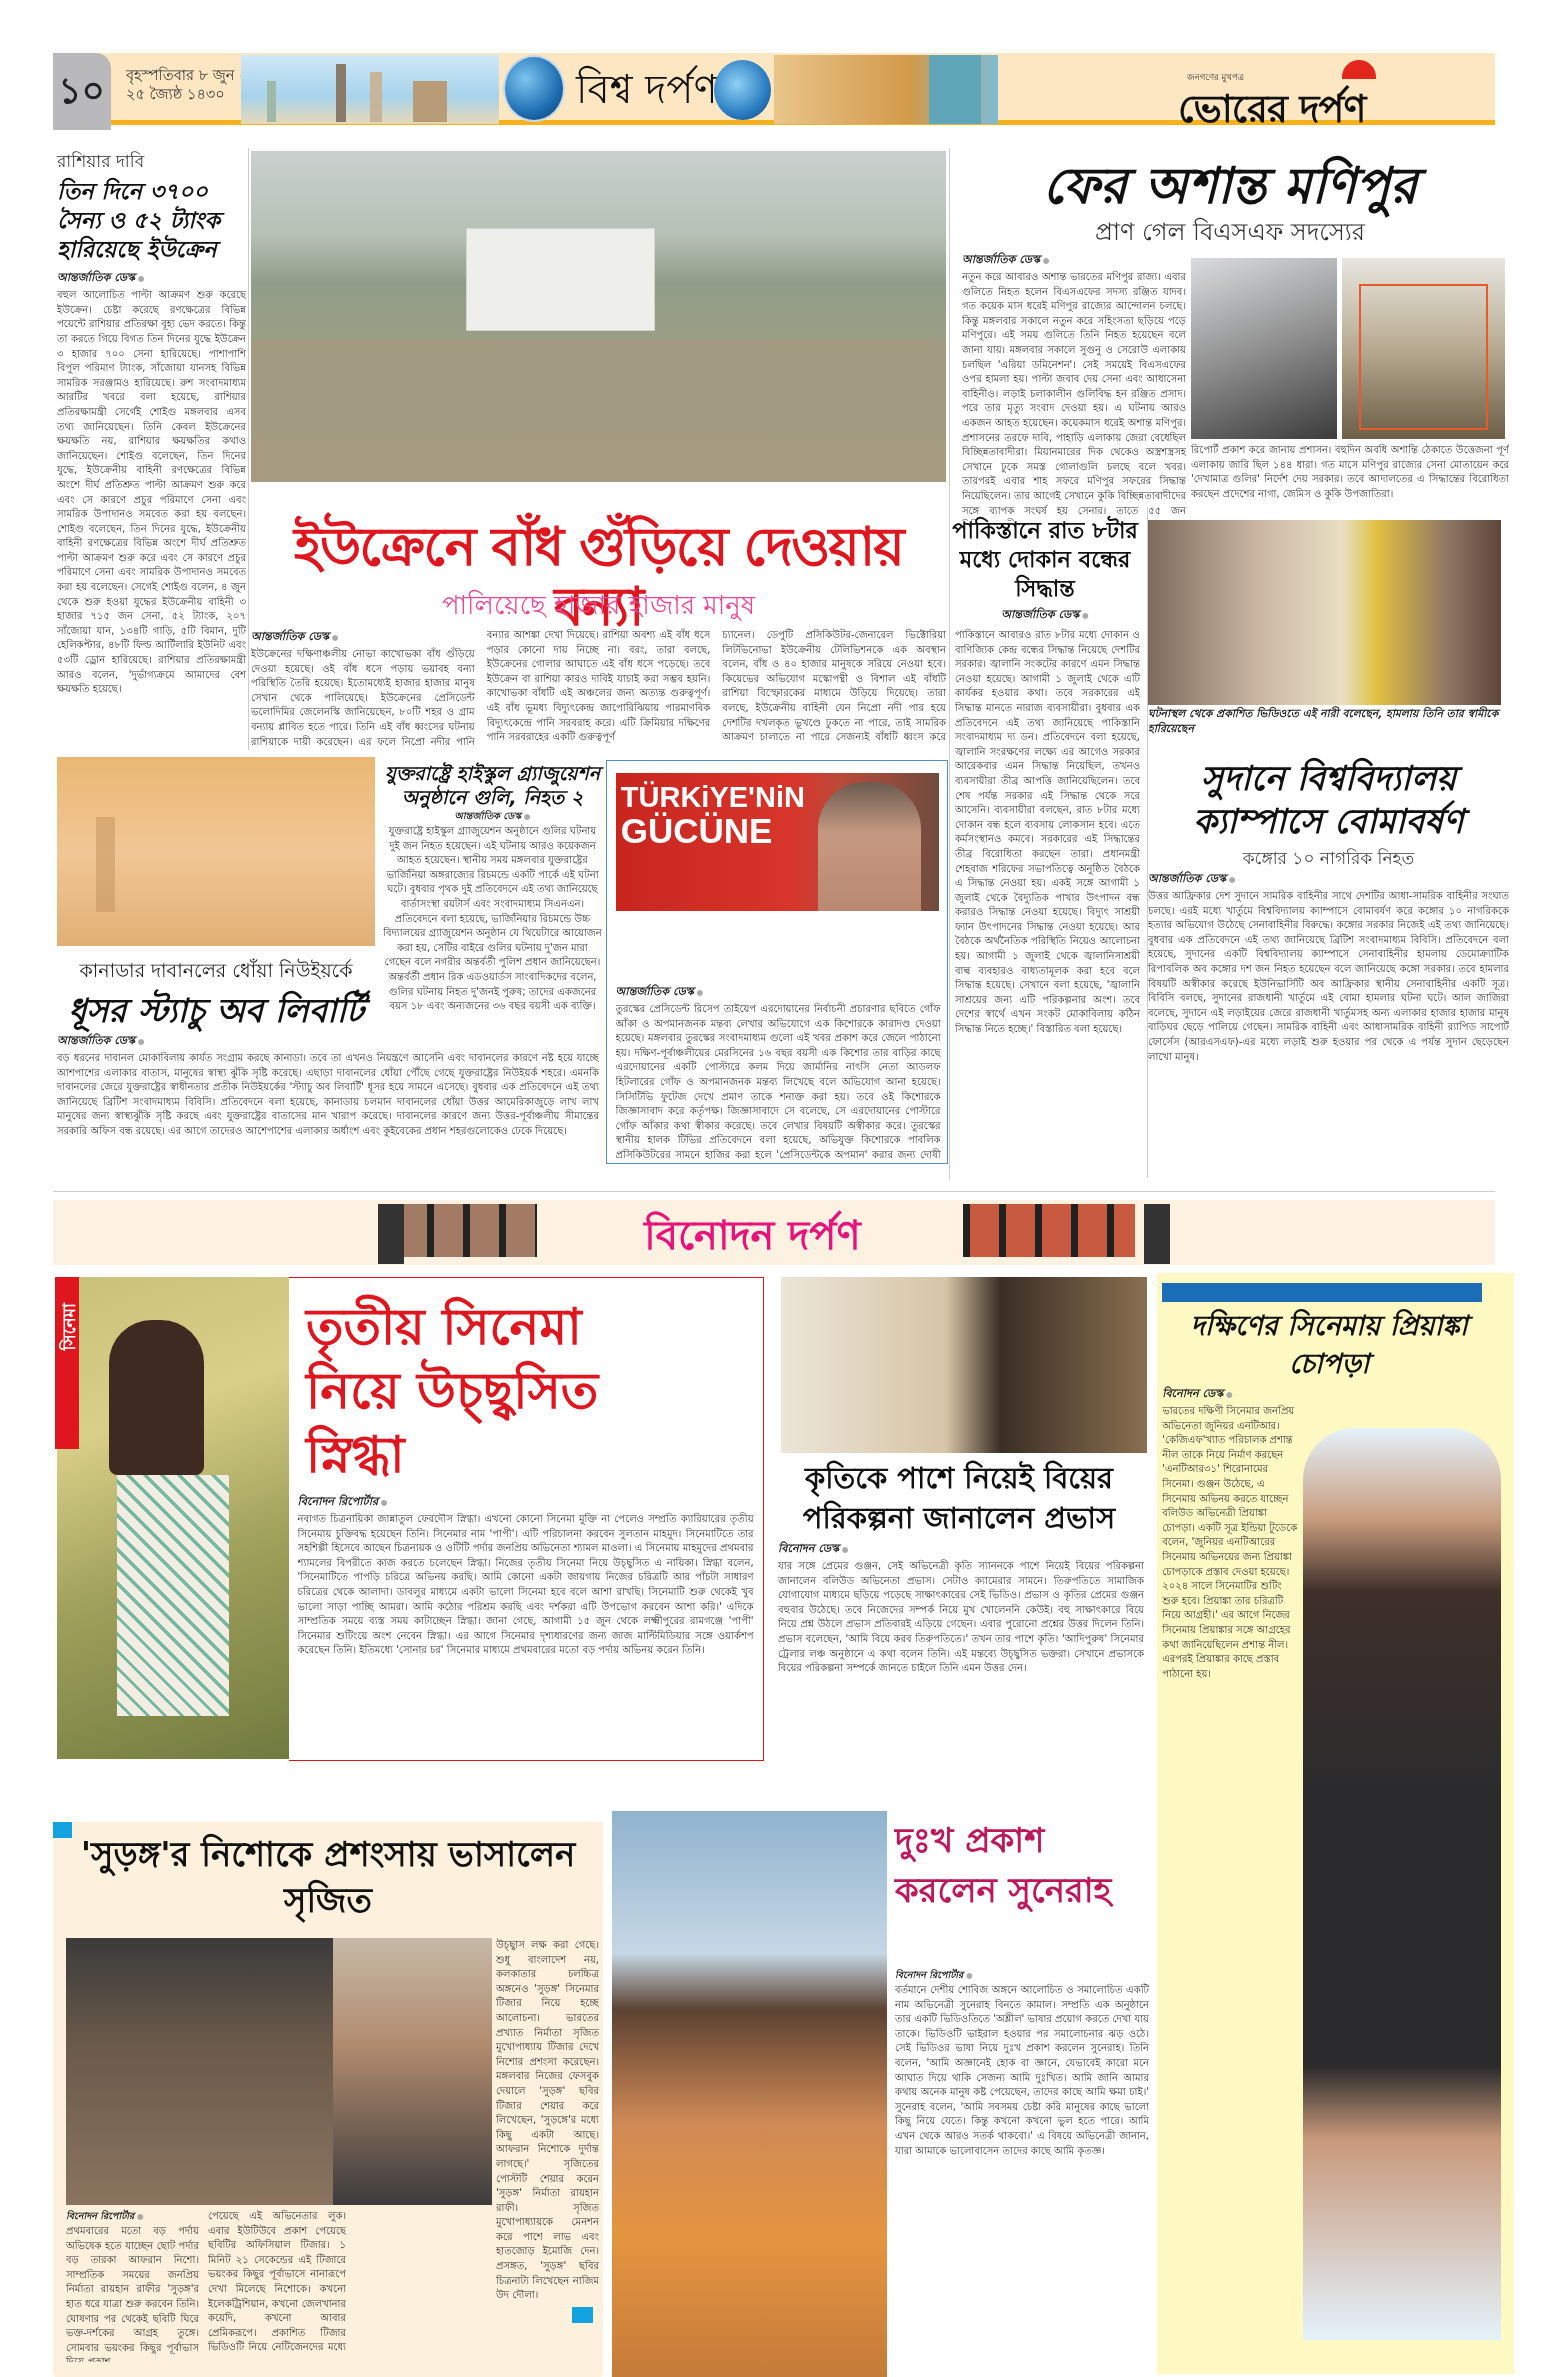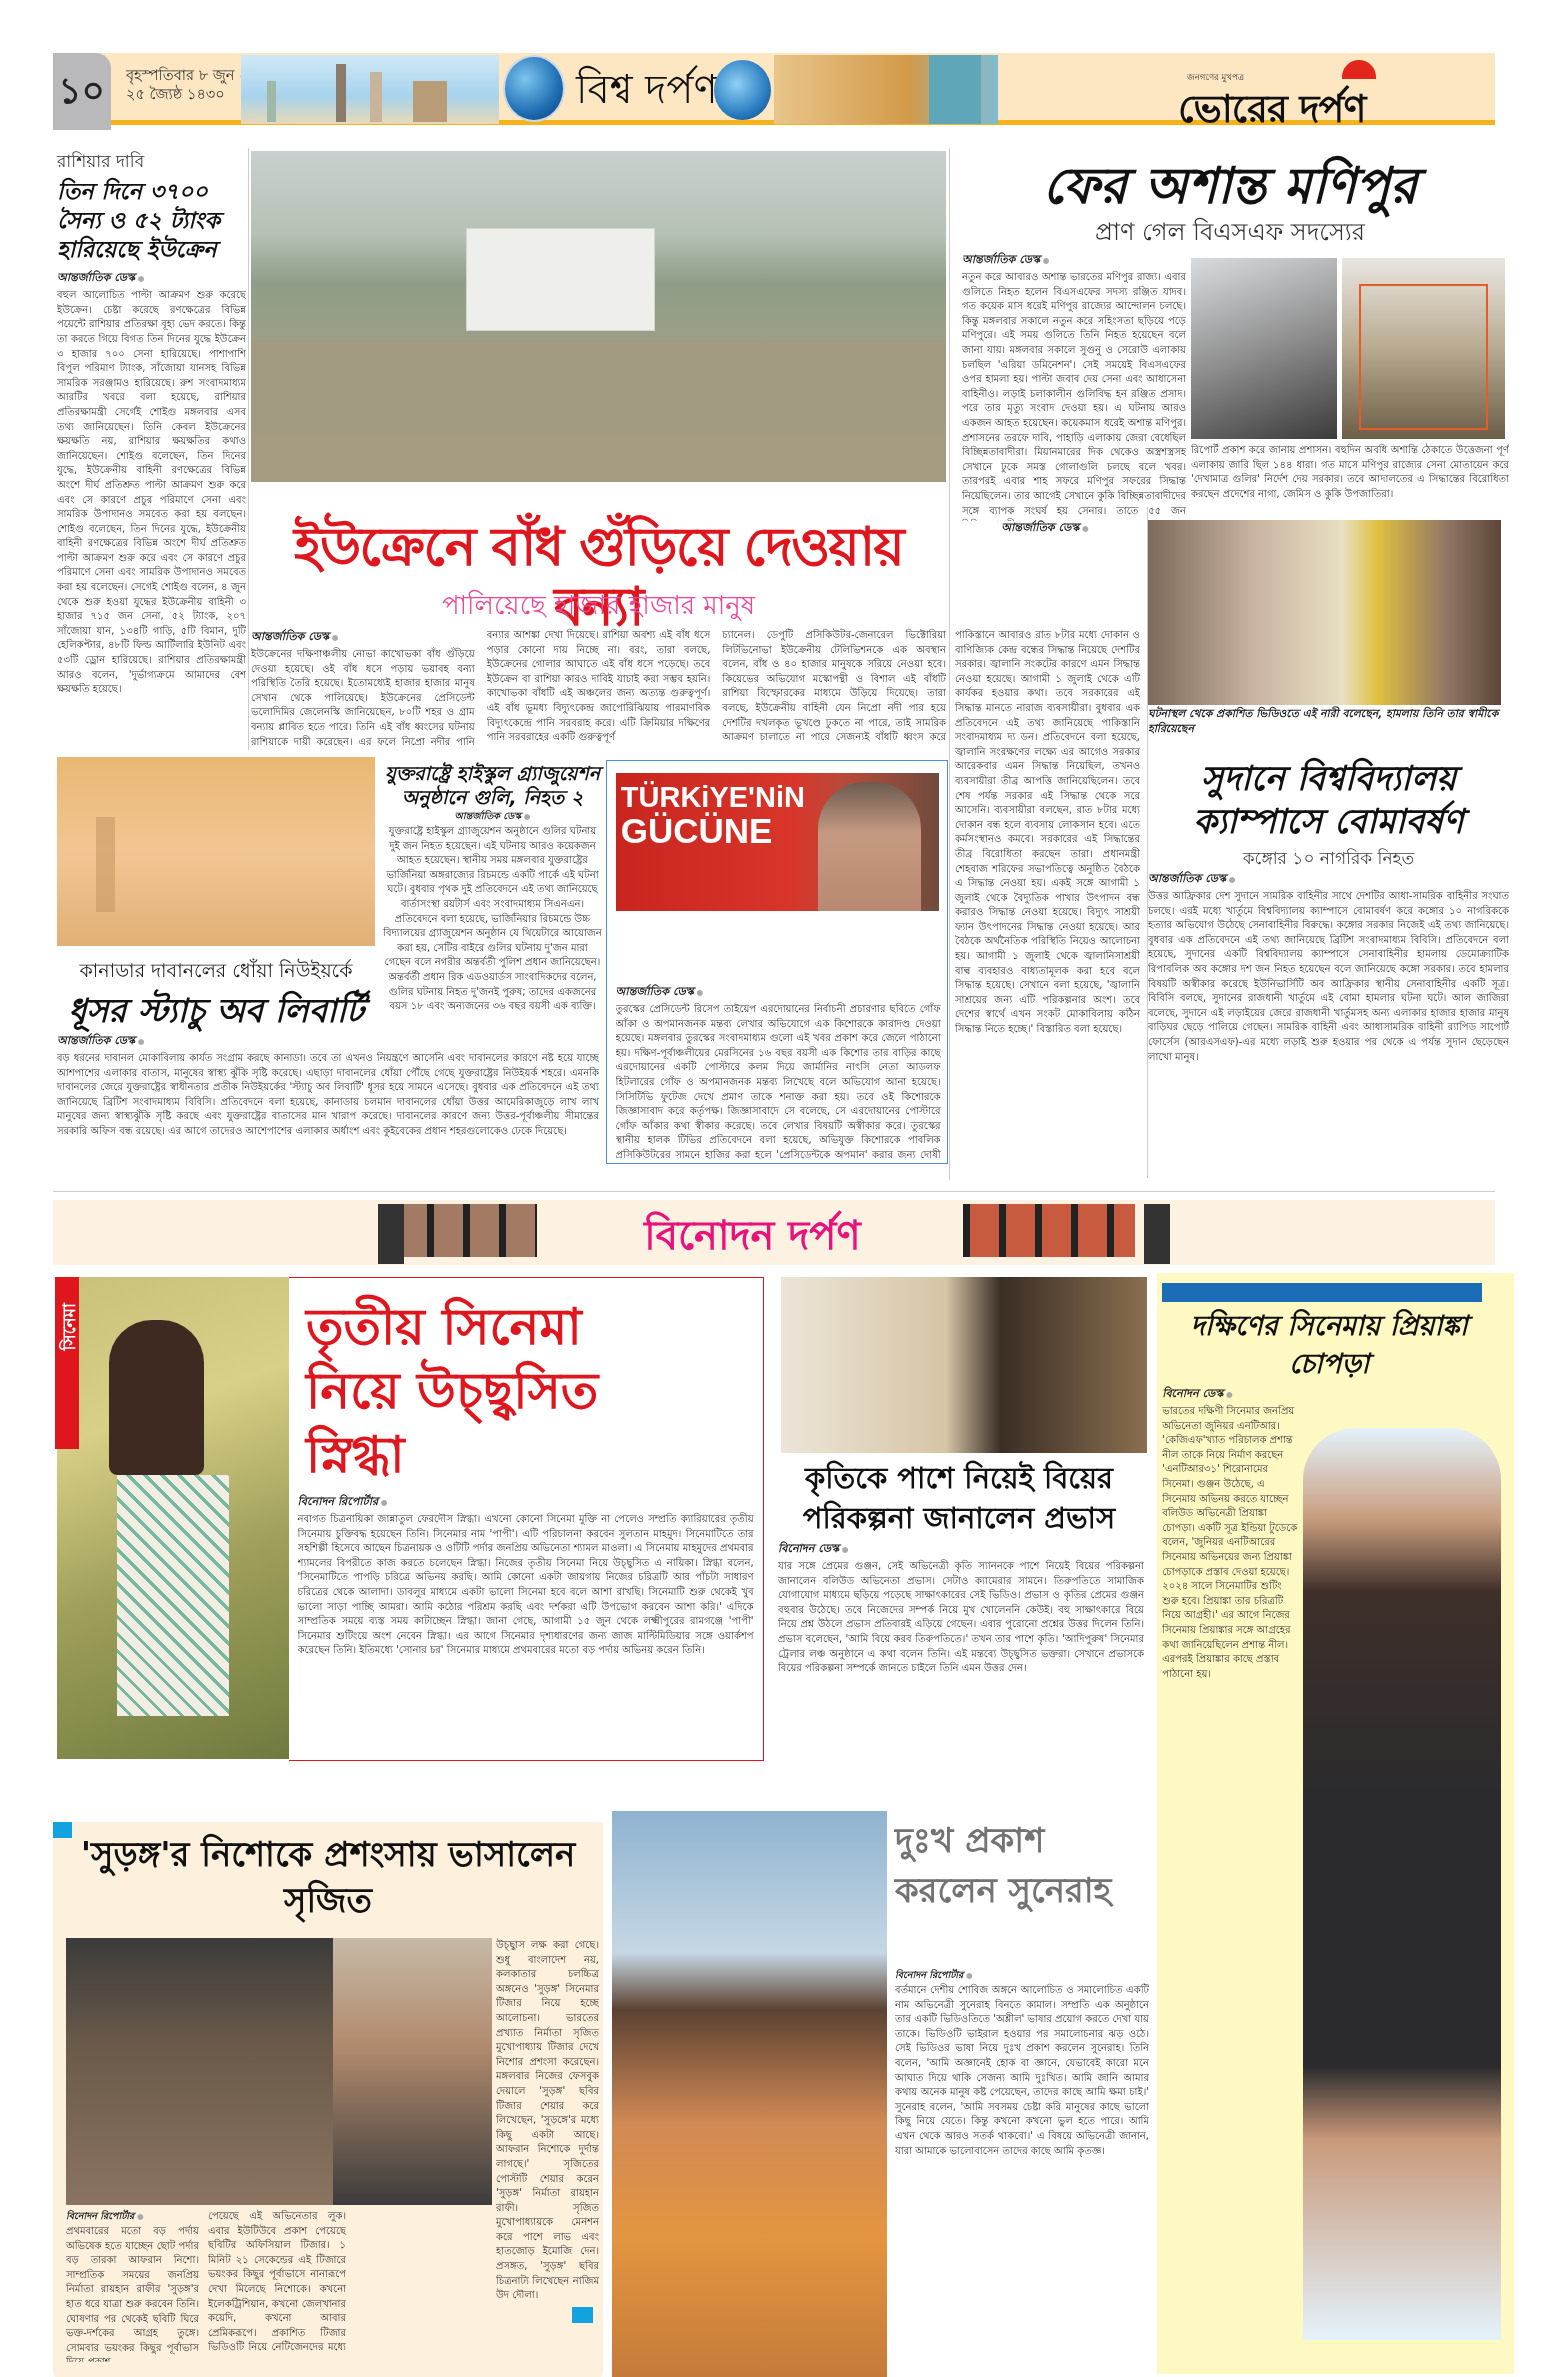--- a/index.html
+++ b/index.html
@@ -86,20 +86,21 @@
   <div class="kicker">আন্তর্জাতিক ডেস্ক</div>
   <div class="col-text" style="height:251px;overflow:hidden;width:224px">নতুন করে আবারও অশান্ত ভারতের মণিপুর রাজ্য। এবার গুলিতে নিহত হলেন বিএসএফের সদস্য রঞ্জিত যাদব। গত কয়েক মাস ধরেই মণিপুর রাজ্যের আন্দোলন চলছে। কিন্তু মঙ্গলবার সকালে নতুন করে সহিংসতা ছড়িয়ে পড়ে মণিপুরে। এই সময় গুলিতে তিনি নিহত হয়েছেন বলে জানা যায়। মঙ্গলবার সকালে সুগুনু ও সেরোউ এলাকায় চলছিল 'এরিয়া ডমিনেশন'। সেই সময়েই বিএসএফের ওপর হামলা হয়। পাল্টা জবাব দেয় সেনা এবং আধাসেনা বাহিনীও। লড়াই চলাকালীন গুলিবিদ্ধ হন রঞ্জিত প্রসাদ। পরে তার মৃত্যু সংবাদ দেওয়া হয়। এ ঘটনায় আরও একজন আহত হয়েছেন। কয়েকমাস ধরেই অশান্ত মণিপুর। প্রশাসনের তরফে দাবি, পাহাড়ি এলাকায় জেরা বেধেছিল বিচ্ছিন্নতাবাদীরা। মিয়ানমারের দিক থেকেও অস্ত্রশস্ত্রসহ সেখানে ঢুকে সমস্ত গোলাগুলি চলছে বলে খবর। তারপরই এবার শাহ সফরে মণিপুর সফরের সিদ্ধান্ত নিয়েছিলেন। তার আগেই সেখানে কুকি বিচ্ছিন্নতাবাদীদের সঙ্গে ব্যাপক সংঘর্ষ হয় সেনার। তাতে ৫৫ জন বিচ্ছিন্নতাবাদীর মৃত্যু হয় বলে</div>
 </div>
 <div class="abs img" style="left:1191px;top:258px;width:146px;height:181px;background:linear-gradient(160deg,#d9dcdf,#8f8f8f 50%,#3b3b3b)"></div>
 <div class="abs img" style="left:1342px;top:258px;width:163px;height:181px;background:linear-gradient(180deg,#e9e6e0,#b7aa90 50%,#6d5e47)">
   <div style="position:absolute;left:17px;top:26px;width:129px;height:146px;border:2.6px solid #e55b2a"></div>
 </div>
 <div class="abs col-text" style="left:1191px;top:443px;width:318px;height:60px;overflow:hidden">রিপোর্ট প্রকাশ করে জানায় প্রশাসন। বহুদিন অবধি অশান্তি ঠেকাতে উত্তেজনা পূর্ণ এলাকায় জারি ছিল ১৪৪ ধারা। গত মাসে মণিপুর রাজ্যের সেনা মোতায়েন করে 'দেখামাত্র গুলির' নির্দেশ দেয় সরকার। তবে আদালতের এ সিদ্ধান্তের বিরোধিতা করছেন প্রদেশের নাগা, জেমিস ও কুকি উপজাতিরা।</div>
 
 <div class="abs" style="left:946px;top:516px;width:198px;text-align:center">
+  <div style="font-size:22.4px;line-height:29px;font-weight:bold;color:#111">পাকিস্তানে রাত ৮টার মধ্যে দোকান বন্ধের সিদ্ধান্ত</div>
   <div class="kicker" style="margin-top:3.4px">আন্তর্জাতিক ডেস্ক</div>
 </div>
 <div class="abs col-text" style="left:955px;top:628px;width:185px;height:611px;overflow:hidden">পাকিস্তানে আবারও রাত ৮টার মধ্যে দোকান ও বাণিজ্যিক কেন্দ্র বন্ধের সিদ্ধান্ত নিয়েছে দেশটির সরকার। জ্বালানি সংকটের কারণে এমন সিদ্ধান্ত নেওয়া হয়েছে। আগামী ১ জুলাই থেকে এটি কার্যকর হওয়ার কথা। তবে সরকারের এই সিদ্ধান্ত মানতে নারাজ ব্যবসায়ীরা। বুধবার এক প্রতিবেদনে এই তথ্য জানিয়েছে পাকিস্তানি সংবাদমাধ্যম দ্য ডন। প্রতিবেদনে বলা হয়েছে, জ্বালানি সংরক্ষণের লক্ষ্যে এর আগেও সরকার আরেকবার এমন সিদ্ধান্ত নিয়েছিল, তখনও ব্যবসায়ীরা তীব্র আপত্তি জানিয়েছিলেন। তবে শেষ পর্যন্ত সরকার এই সিদ্ধান্ত থেকে সরে আসেনি। ব্যবসায়ীরা বলছেন, রাত ৮টার মধ্যে দোকান বন্ধ হলে ব্যবসায় লোকসান হবে। এতে কর্মসংস্থানও কমবে। সরকারের এই সিদ্ধান্তের তীব্র বিরোধিতা করছেন তারা। প্রধানমন্ত্রী শেহবাজ শরিফের সভাপতিত্বে অনুষ্ঠিত বৈঠকে এ সিদ্ধান্ত নেওয়া হয়। একই সঙ্গে আগামী ১ জুলাই থেকে বৈদ্যুতিক পাখার উৎপাদন বন্ধ করারও সিদ্ধান্ত নেওয়া হয়েছে। বিদ্যুৎ সাশ্রয়ী ফ্যান উৎপাদনের সিদ্ধান্ত নেওয়া হয়েছে। আর বৈঠকে অর্থনৈতিক পরিস্থিতি নিয়েও আলোচনা হয়। আগামী ১ জুলাই থেকে জ্বালানিসাশ্রয়ী বাল্ব ব্যবহারও বাধ্যতামূলক করা হবে বলে সিদ্ধান্ত হয়েছে। সেখানে বলা হয়েছে, 'জ্বালানি সাশ্রয়ের জন্য এটি পরিকল্পনার অংশ। তবে দেশের স্বার্থে এখন সংকট মোকাবিলায় কঠিন সিদ্ধান্ত নিতে হচ্ছে।' বিস্তারিত বলা হয়েছে।</div>
 
 <div class="abs img" style="left:1148px;top:520px;width:353px;height:185px;background:linear-gradient(90deg,#7d6a5a 0%,#c8b3a1 30%,#e8e0c3 55%,#e0c040 65%,#8e7565 85%,#5d4638)"></div>
 <div class="abs caption" style="left:1148px;top:707px;width:361px">ঘটনাস্থল থেকে প্রকাশিত ভিডিওতে এই নারী বলেছেন, হামলায় তিনি তার স্বামীকে হারিয়েছেন</div>
 <div class="abs" style="left:1148px;top:757px;width:361px;text-align:center;font-size:34px;line-height:43px;font-style:italic;font-weight:bold;color:#111">সুদানে বিশ্ববিদ্যালয় ক্যাম্পাসে বোমাবর্ষণ</div>
 <div class="abs" style="left:1148px;top:845px;width:361px;text-align:center;font-size:17px;color:#444">কঙ্গোর ১০ নাগরিক নিহত</div>
 <div class="abs" style="left:1148px;top:870px;width:361px">
   <div class="kicker">আন্তর্জাতিক ডেস্ক</div>
@@ -184,21 +185,21 @@
   <div style="position:absolute;left:13px;top:387px;width:133px">
     <div class="kicker" style="font-size:9.5px">বিনোদন রিপোর্টার</div>
     <div class="col-text" style="height:138px;overflow:hidden">প্রথমবারের মতো বড় পর্দায় অভিষেক হতে যাচ্ছেন ছোট পর্দার বড় তারকা আফরান নিশো। সাম্প্রতিক সময়ের জনপ্রিয় নির্মাতা রায়হান রাফীর 'সুড়ঙ্গ'র হাত ধরে যাত্রা শুরু করবেন তিনি। ঘোষণার পর থেকেই ছবিটি ঘিরে ভক্ত-দর্শকের আগ্রহ তুঙ্গে। সোমবার ভয়ংকর কিছুর পূর্বাভাস দিয়ে প্রকাশ</div>
   </div>
   <div class="col-text" style="position:absolute;left:155px;top:387px;width:138px;height:146px;overflow:hidden">পেয়েছে এই অভিনেতার লুক। এবার ইউটিউবে প্রকাশ পেয়েছে ছবিটির অফিসিয়াল টিজার। ১ মিনিট ২১ সেকেন্ডের এই টিজারে ভয়ংকর কিছুর পূর্বাভাসে নানারূপে দেখা মিলেছে নিশোকে। কখনো ইলেকট্রিশিয়ান, কখনো জেলখানার কয়েদি, কখনো আবার প্রেমিকরূপে। প্রকাশিত টিজার ভিডিওটি নিয়ে নেটিজেনদের মধ্যে একধরনের</div>
 
 </div>
 <div class="abs" style="left:572px;top:2307px;width:20.6px;height:15.5px;background:#12a2e0"></div>
 
 <div class="abs img" style="left:612px;top:1811px;width:275px;height:568px;background:linear-gradient(180deg,#8fb3cf 0%,#c6d7e4 25%,#5b4232 35%,#d08a55 55%,#e49540 75%,#c47b3a 100%)"></div>
-<div class="abs" style="left:895px;top:1815px;width:258px;font-size:34px;line-height:50px;font-weight:bold;color:#737373">দুঃখ প্রকাশ করলেন সুনেরাহ</div>
+<div class="abs" style="left:895px;top:1815px;width:258px;font-size:34px;line-height:50px;font-weight:bold;color:#be185d">দুঃখ প্রকাশ করলেন সুনেরাহ</div>
 <div class="abs" style="left:895px;top:1968px;width:254px">
   <div class="kicker" style="font-size:9.5px">বিনোদন রিপোর্টার</div>
   <div class="col-text" style="height:387px;overflow:hidden">বর্তমানে দেশীয় শোবিজ অঙ্গনে আলোচিত ও সমালোচিত একটি নাম অভিনেত্রী সুনেরাহ বিনতে কামাল। সম্প্রতি এক অনুষ্ঠানে তার একটি ভিডিওতিতে 'অশ্লীল' ভাষার প্রয়োগ করতে দেখা যায় তাকে। ভিডিওটি ভাইরাল হওয়ার পর সমালোচনার ঝড় ওঠে। সেই ভিডিওর ভাষা নিয়ে দুঃখ প্রকাশ করলেন সুনেরাহ। তিনি বলেন, 'আমি অজ্ঞানেই হোক বা জ্ঞানে, যেভাবেই কারো মনে আঘাত দিয়ে থাকি সেজন্য আমি দুঃখিত। আমি জানি আমার কথায় অনেক মানুষ কষ্ট পেয়েছেন, তাদের কাছে আমি ক্ষমা চাই।' সুনেরাহ বলেন, 'আমি সবসময় চেষ্টা করি মানুষের কাছে ভালো কিছু নিয়ে যেতে। কিন্তু কখনো কখনো ভুল হতে পারে। আমি এখন থেকে আরও সতর্ক থাকবো।' এ বিষয়ে অভিনেত্রী জানান, যারা আমাকে ভালোবাসেন তাদের কাছে আমি কৃতজ্ঞ।</div>
 </div>
 
 <div class="abs rule-v" style="left:248px;top:148px;height:602px"></div>
 <div class="abs rule-v" style="left:949px;top:148px;height:1032px"></div>
 <div class="abs rule-v" style="left:1147px;top:507px;height:671px"></div>
 <div class="abs rule-h" style="left:53px;top:1191px;width:1442px"></div>
 

